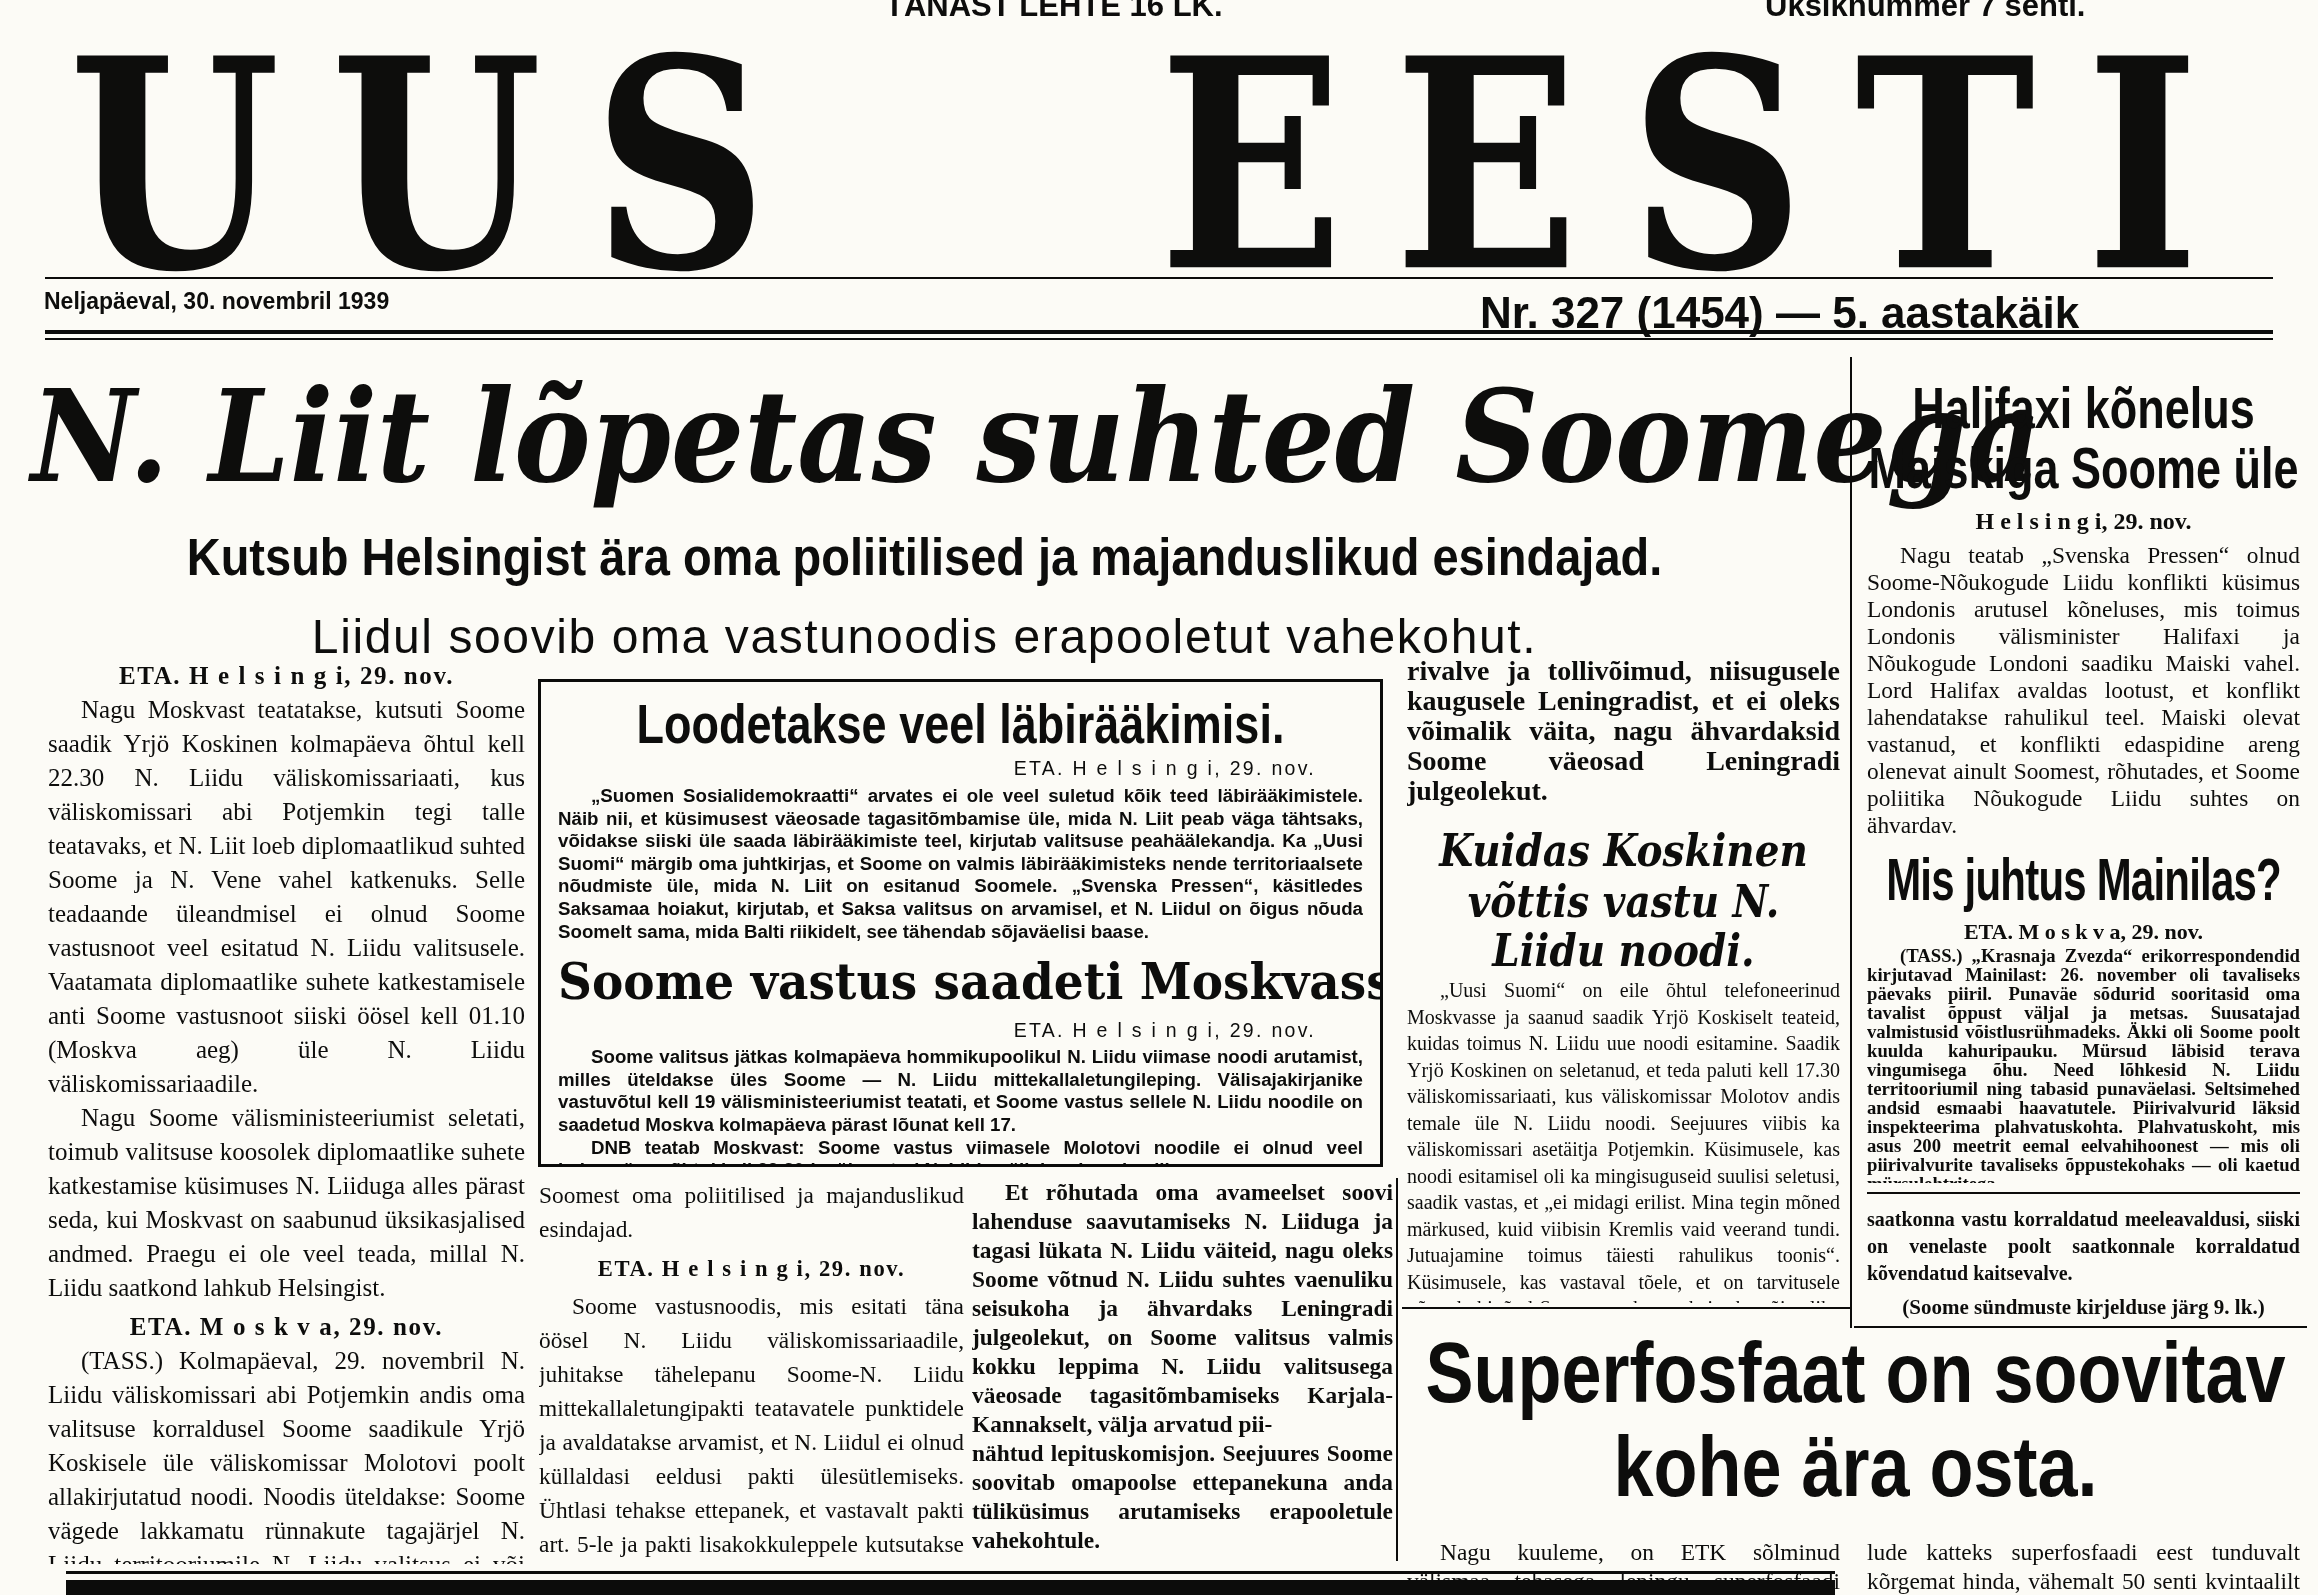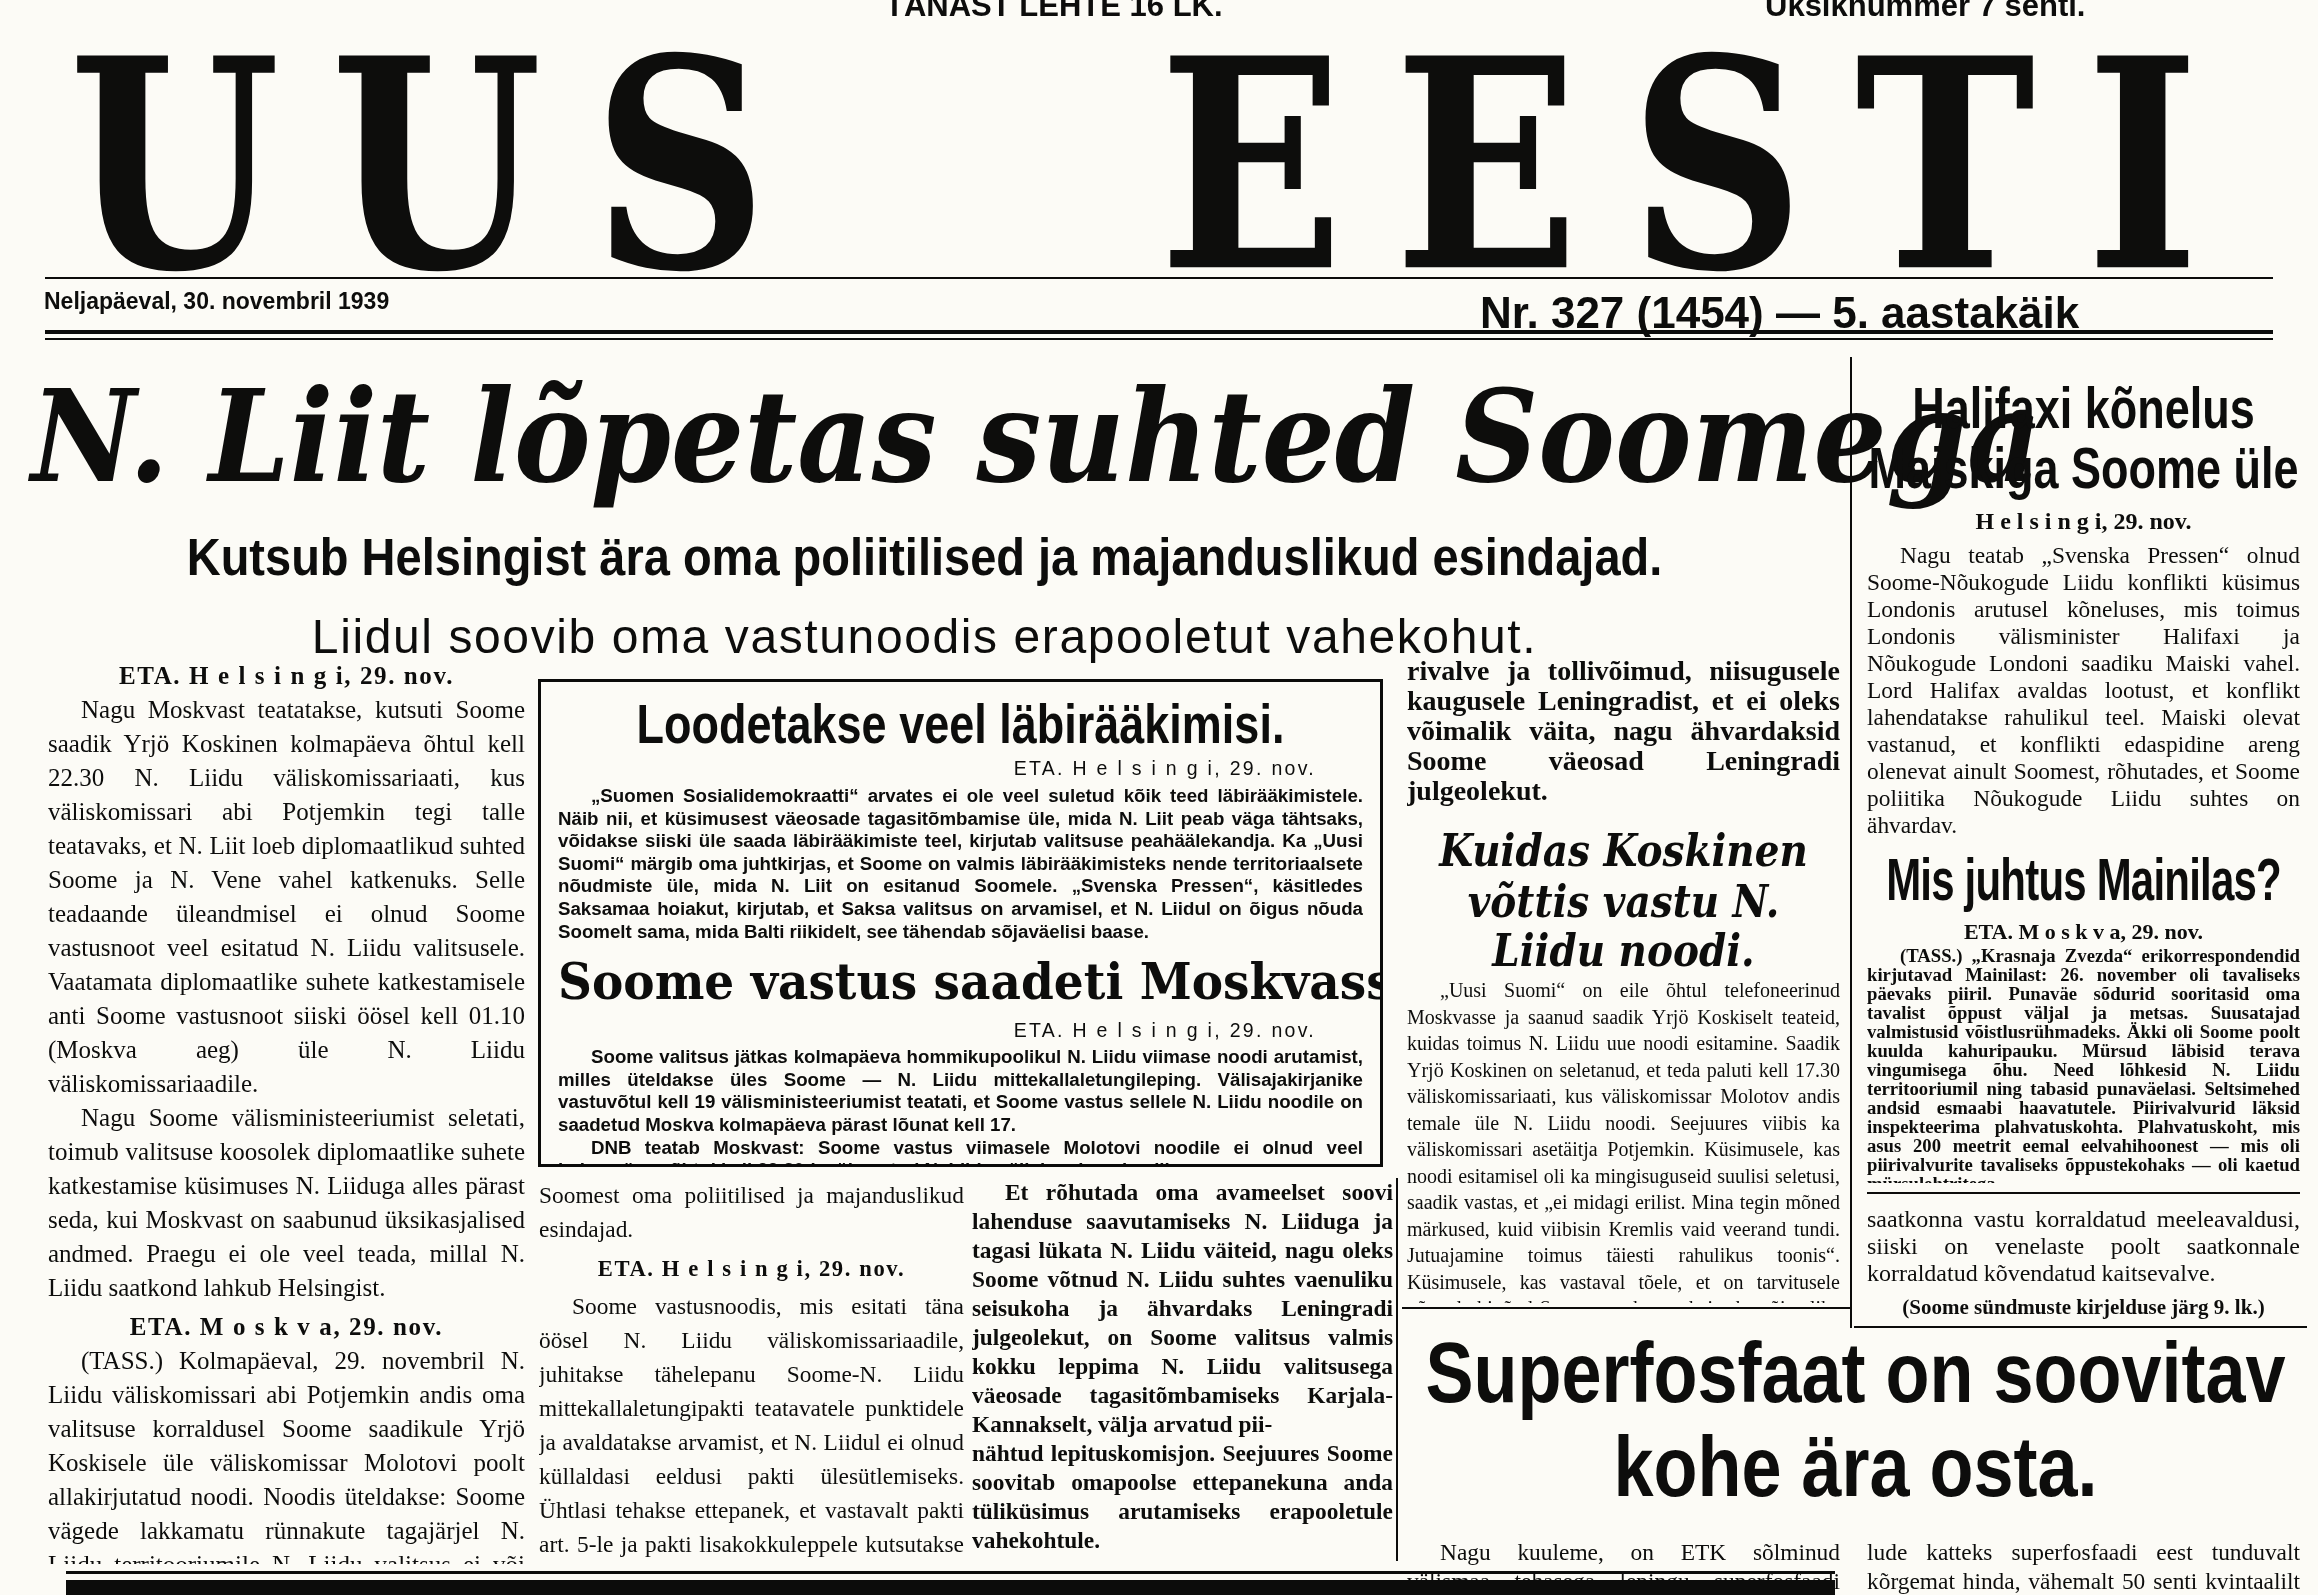--- a/index.html
+++ b/index.html
@@ -57,21 +57,21 @@
 
   #hal-head{left:1867px;top:379px;width:433px;font-size:45px;line-height:1.04;
             transform:scaleY(1.28);transform-origin:top center;}
   #hal-byl{left:1867px;top:508px;width:433px;font-size:24px;}
   #hal-p1{left:1867px;top:542px;width:433px;height:302px;font-size:23.4px;line-height:27px;}
 
   #mai-head{left:1867px;top:846px;width:433px;font-size:42px;letter-spacing:-0.8px;
             transform:scaleY(1.42);transform-origin:top center;white-space:nowrap;}
   #mai-byl{left:1867px;top:919px;width:433px;font-size:22px;}
   #mai-p1{left:1867px;top:946px;width:433px;height:237px;font-size:18.7px;line-height:19px;font-weight:bold;}
-  #mai-p2{left:1867px;top:1206px;width:433px;height:86px;font-size:24px;line-height:27px;font-weight:normal;}
+  #mai-p2{left:1867px;top:1206px;width:433px;height:86px;font-size:20px;line-height:27px;font-weight:bold;}
   #mai-foot{left:1867px;top:1295px;width:433px;font-size:21px;}
 
   #sp-h1{left:1402px;top:1324px;width:907px;font-size:72px;transform:scaleY(1.18);
          transform-origin:top center;white-space:nowrap;}
   #sp-h2{left:1402px;top:1418px;width:907px;font-size:72px;transform:scaleY(1.18);
          transform-origin:top center;white-space:nowrap;}
   #sp-left{left:1407px;top:1538px;width:433px;height:58px;font-size:23.4px;line-height:29px;}
   #sp-right{left:1867px;top:1538px;width:433px;height:58px;font-size:23.4px;line-height:29px;}
 </style>
 </head>

